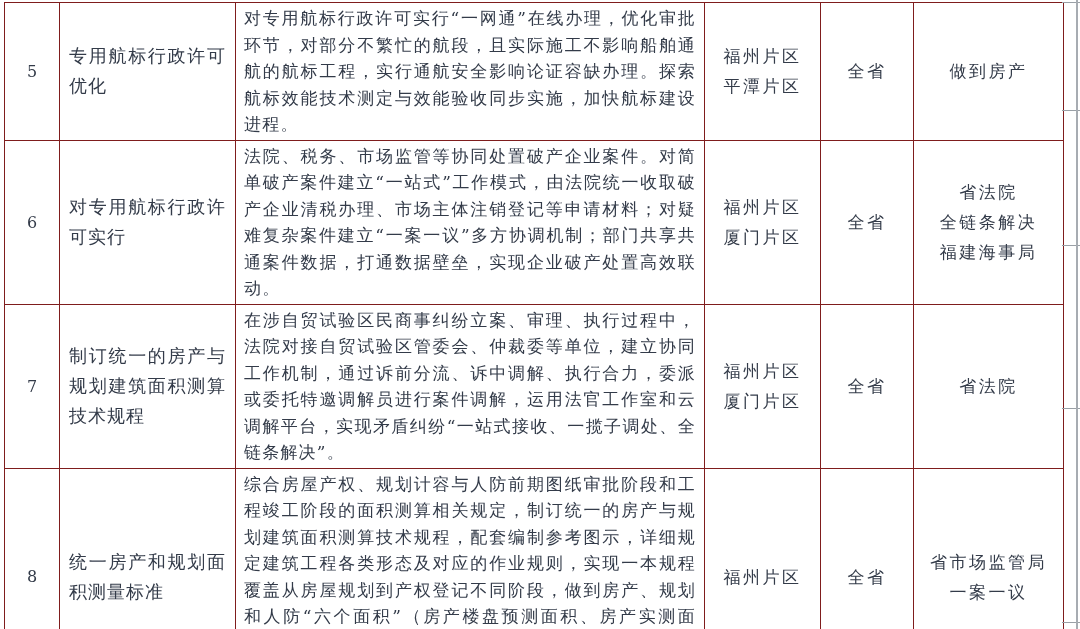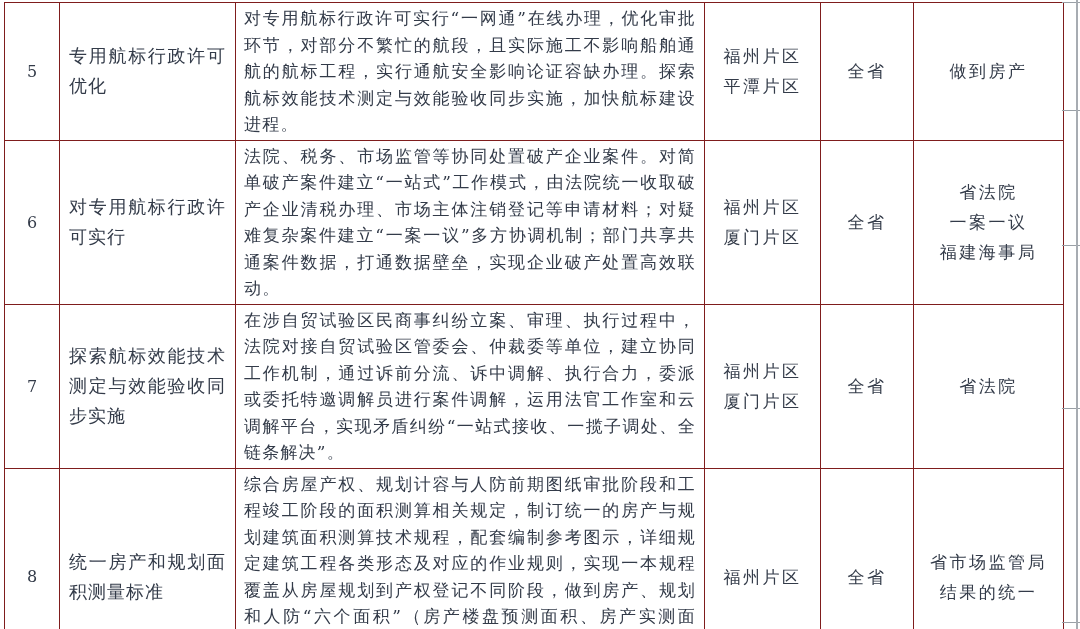--- a/index.html
+++ b/index.html
@@ -106,28 +106,28 @@
         <td class="c-num">6</td>
         <td class="c-title">对专用航标行政许可实行</td>
         <td class="c-desc">法院、税务、市场监管等协同处置破产企业案件。对简单破产案件建立“一站式”工作模式，由法院统一收取破产企业清税办理、市场主体注销登记等申请材料；对疑难复杂案件建立“一案一议”多方协调机制；部门共享共通案件数据，打通数据壁垒，实现企业破产处置高效联动。</td>
         <td class="c-region">
           <span class="line">福州片区</span>
           <span class="line">厦门片区</span>
         </td>
         <td class="c-scope">全省</td>
         <td class="c-dept">
           <span class="line">省法院</span>
-          <span class="line">一案一议</span>
+          <span class="line">全链条解决</span>
           <span class="line">福建海事局</span>
         </td>
       </tr>
 
       <tr style="height:163px">
         <td class="c-num">7</td>
-        <td class="c-title">探索航标效能技术测定与效能验收同步实施</td>
+        <td class="c-title">制订统一的房产与规划建筑面积测算技术规程</td>
         <td class="c-desc">在涉自贸试验区民商事纠纷立案、审理、执行过程中，法院对接自贸试验区管委会、仲裁委等单位，建立协同工作机制，通过诉前分流、诉中调解、执行合力，委派或委托特邀调解员进行案件调解，运用法官工作室和云调解平台，实现矛盾纠纷“一站式接收、一揽子调处、全链条解决”。</td>
         <td class="c-region">
           <span class="line">福州片区</span>
           <span class="line">厦门片区</span>
         </td>
         <td class="c-scope">全省</td>
         <td class="c-dept">
           <span class="line">省法院</span>
         </td>
       </tr>
@@ -135,21 +135,21 @@
       <tr style="height:215px">
         <td class="c-num">8</td>
         <td class="c-title">统一房产和规划面积测量标准</td>
         <td class="c-desc">综合房屋产权、规划计容与人防前期图纸审批阶段和工程竣工阶段的面积测算相关规定，制订统一的房产与规划建筑面积测算技术规程，配套编制参考图示，详细规定建筑工程各类形态及对应的作业规则，实现一本规程覆盖从房屋规划到产权登记不同阶段，做到房产、规划和人防“六个面积”（房产楼盘预测面积、房产实测面积、规划证图纸测算面积、规划核实竣工测量面积、人防图纸测算面积、人防竣工测量面积）结果的统一。</td>
         <td class="c-region">
           <span class="line">福州片区</span>
         </td>
         <td class="c-scope">全省</td>
         <td class="c-dept">
           <span class="line">省市场监管局</span>
-          <span class="line">结果的统一</span>
+          <span class="line">一案一议</span>
         </td>
       </tr>
 
     </tbody>
   </table>
 
   <div class="h-ext" style="top:2px"></div>
   <div class="h-ext" style="top:110px"></div>
   <div class="h-ext" style="top:245px"></div>
   <div class="h-ext" style="top:408px"></div>

